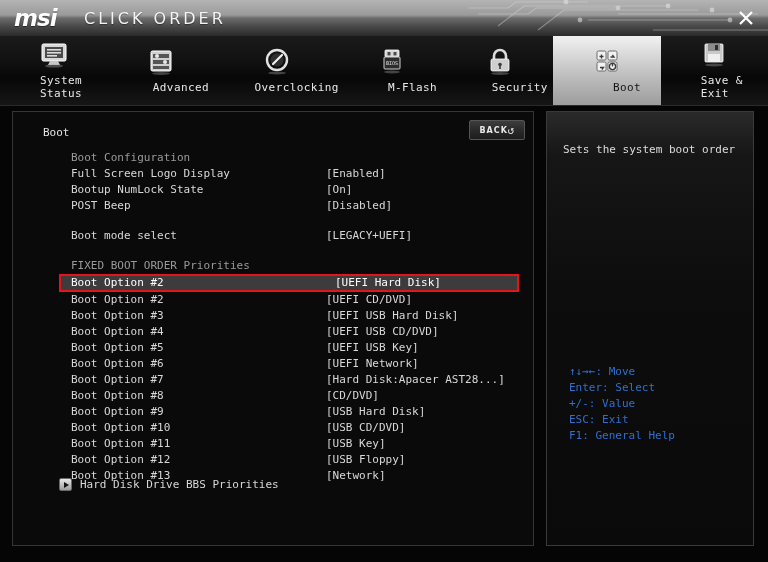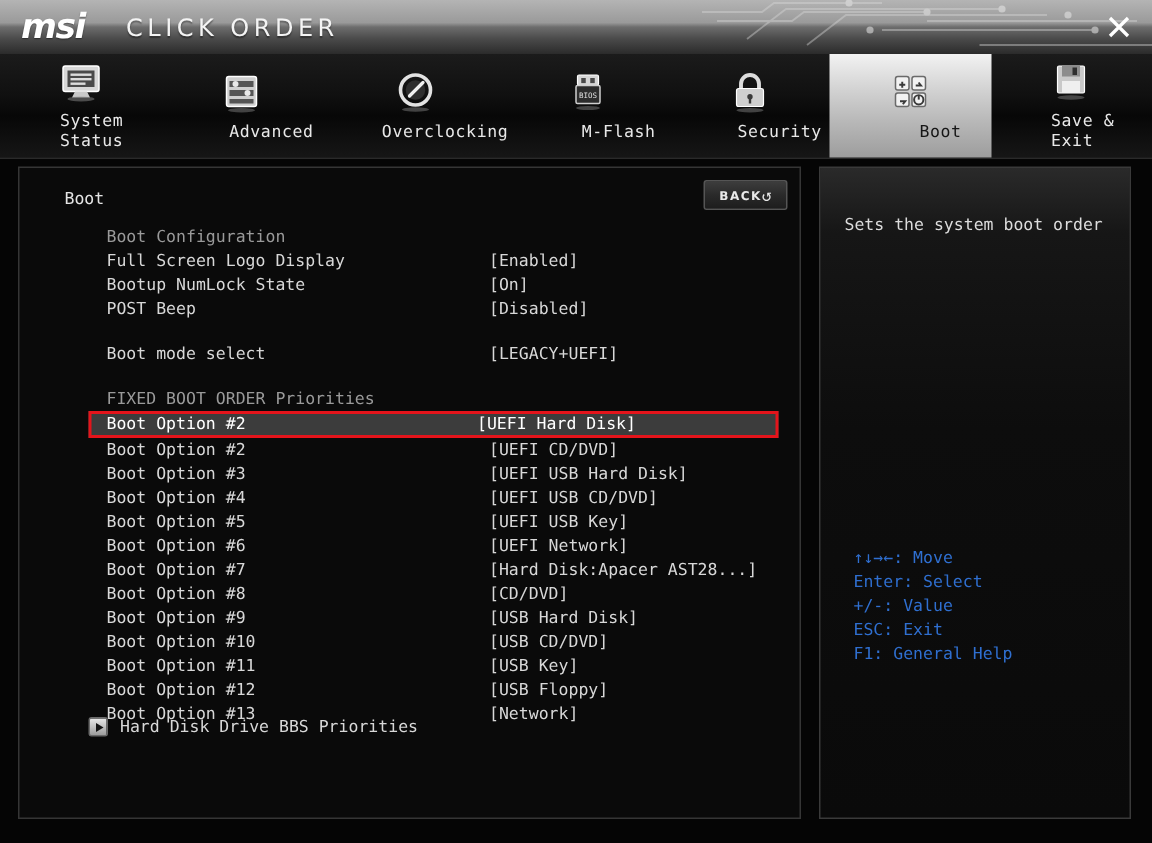--- a/index.html
+++ b/index.html
@@ -99,21 +99,21 @@
   .row.group .lbl { color: #9a9a9a; }
   .row.spacer { height: 14px; }
 
   .row.selected {
     background: #3c3c3c;
     border: 2px solid #e4141b;
     height: 18px;
     margin-left: 46px; margin-right: 14px;
   }
   .row.selected .lbl { left: 10px; color: #ffffff; }
-  .row.selected .val { left: 257px; color: #ffffff; }
+  .row.selected .val { left: 274px; color: #ffffff; }
 
   .submenu-row {
     position: absolute; left: 46px; top: 366px;
     display: flex; align-items: center; gap: 8px;
   }
   .submenu-icon {
     width: 13px; height: 13px; flex: 0 0 13px;
     background: linear-gradient(180deg,#e8e8e8,#9d9d9d);
     border: 1px solid #6a6a6a; border-radius: 2px;
     display: flex; align-items: center; justify-content: center;

